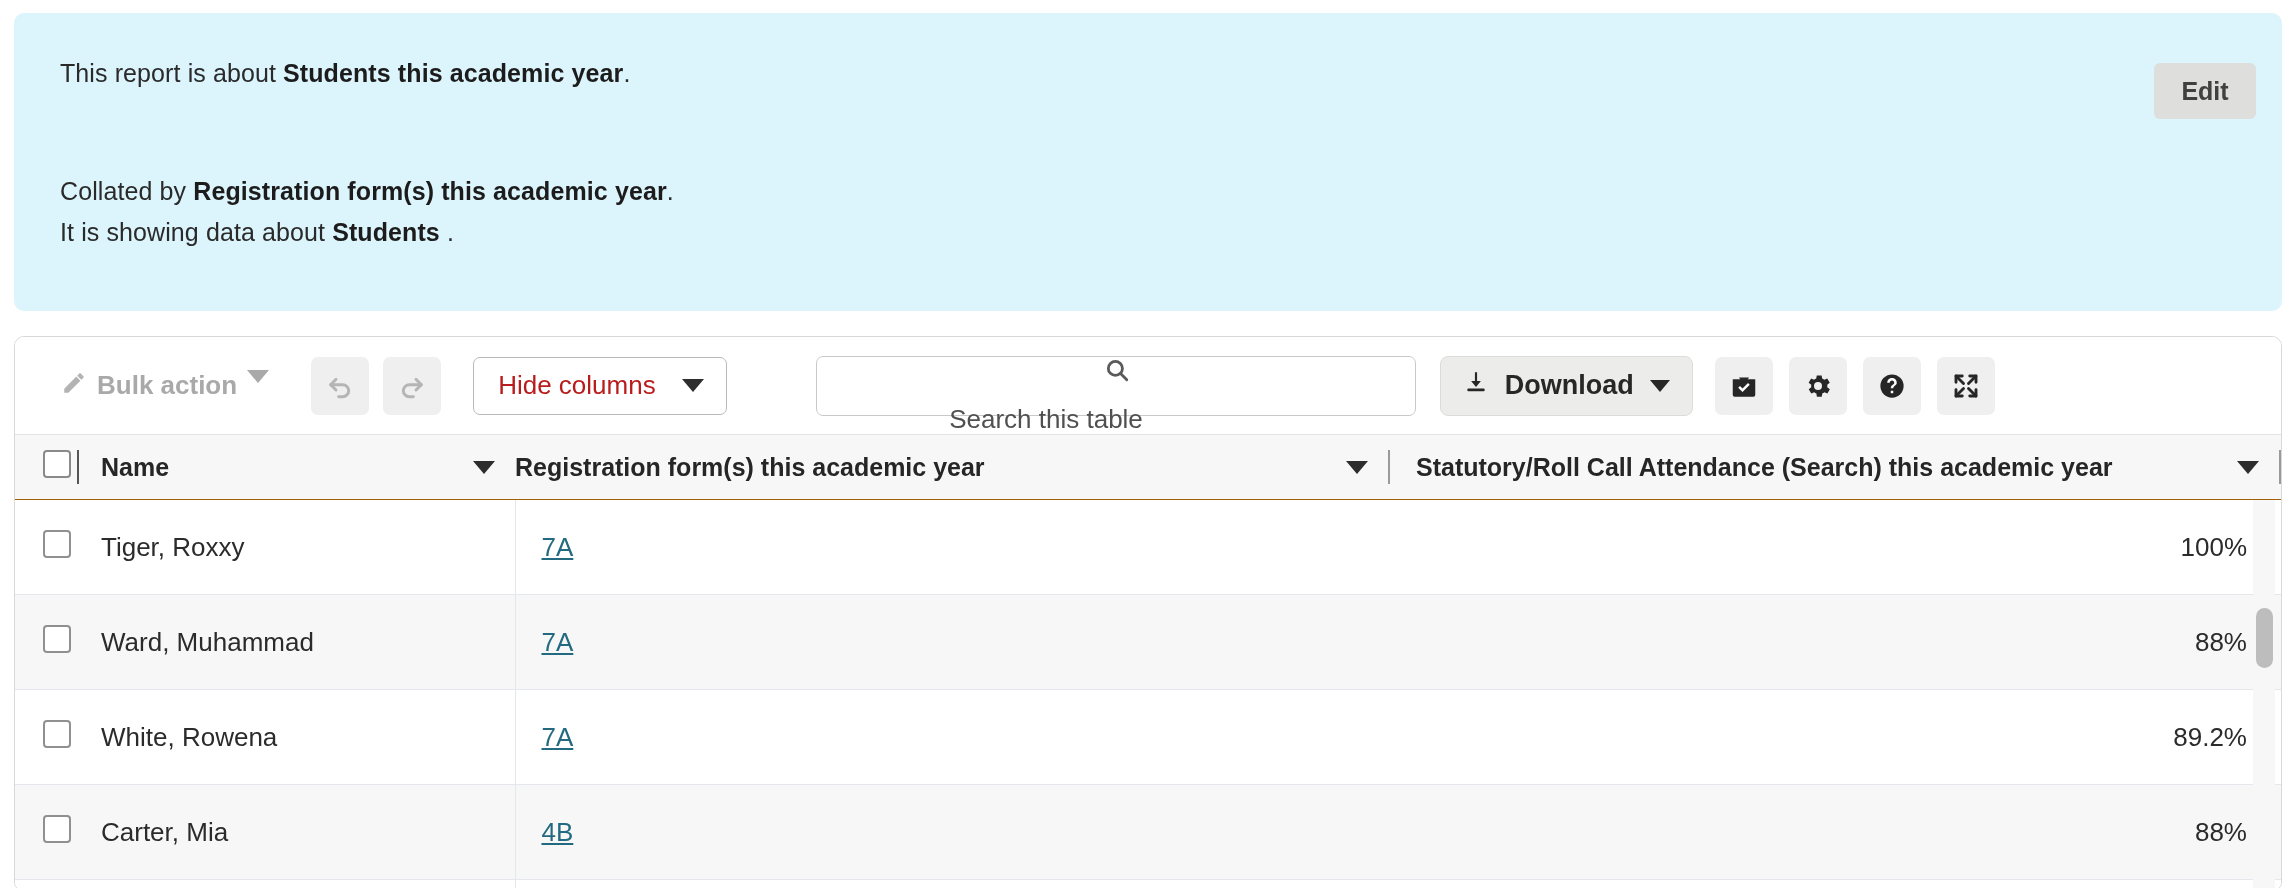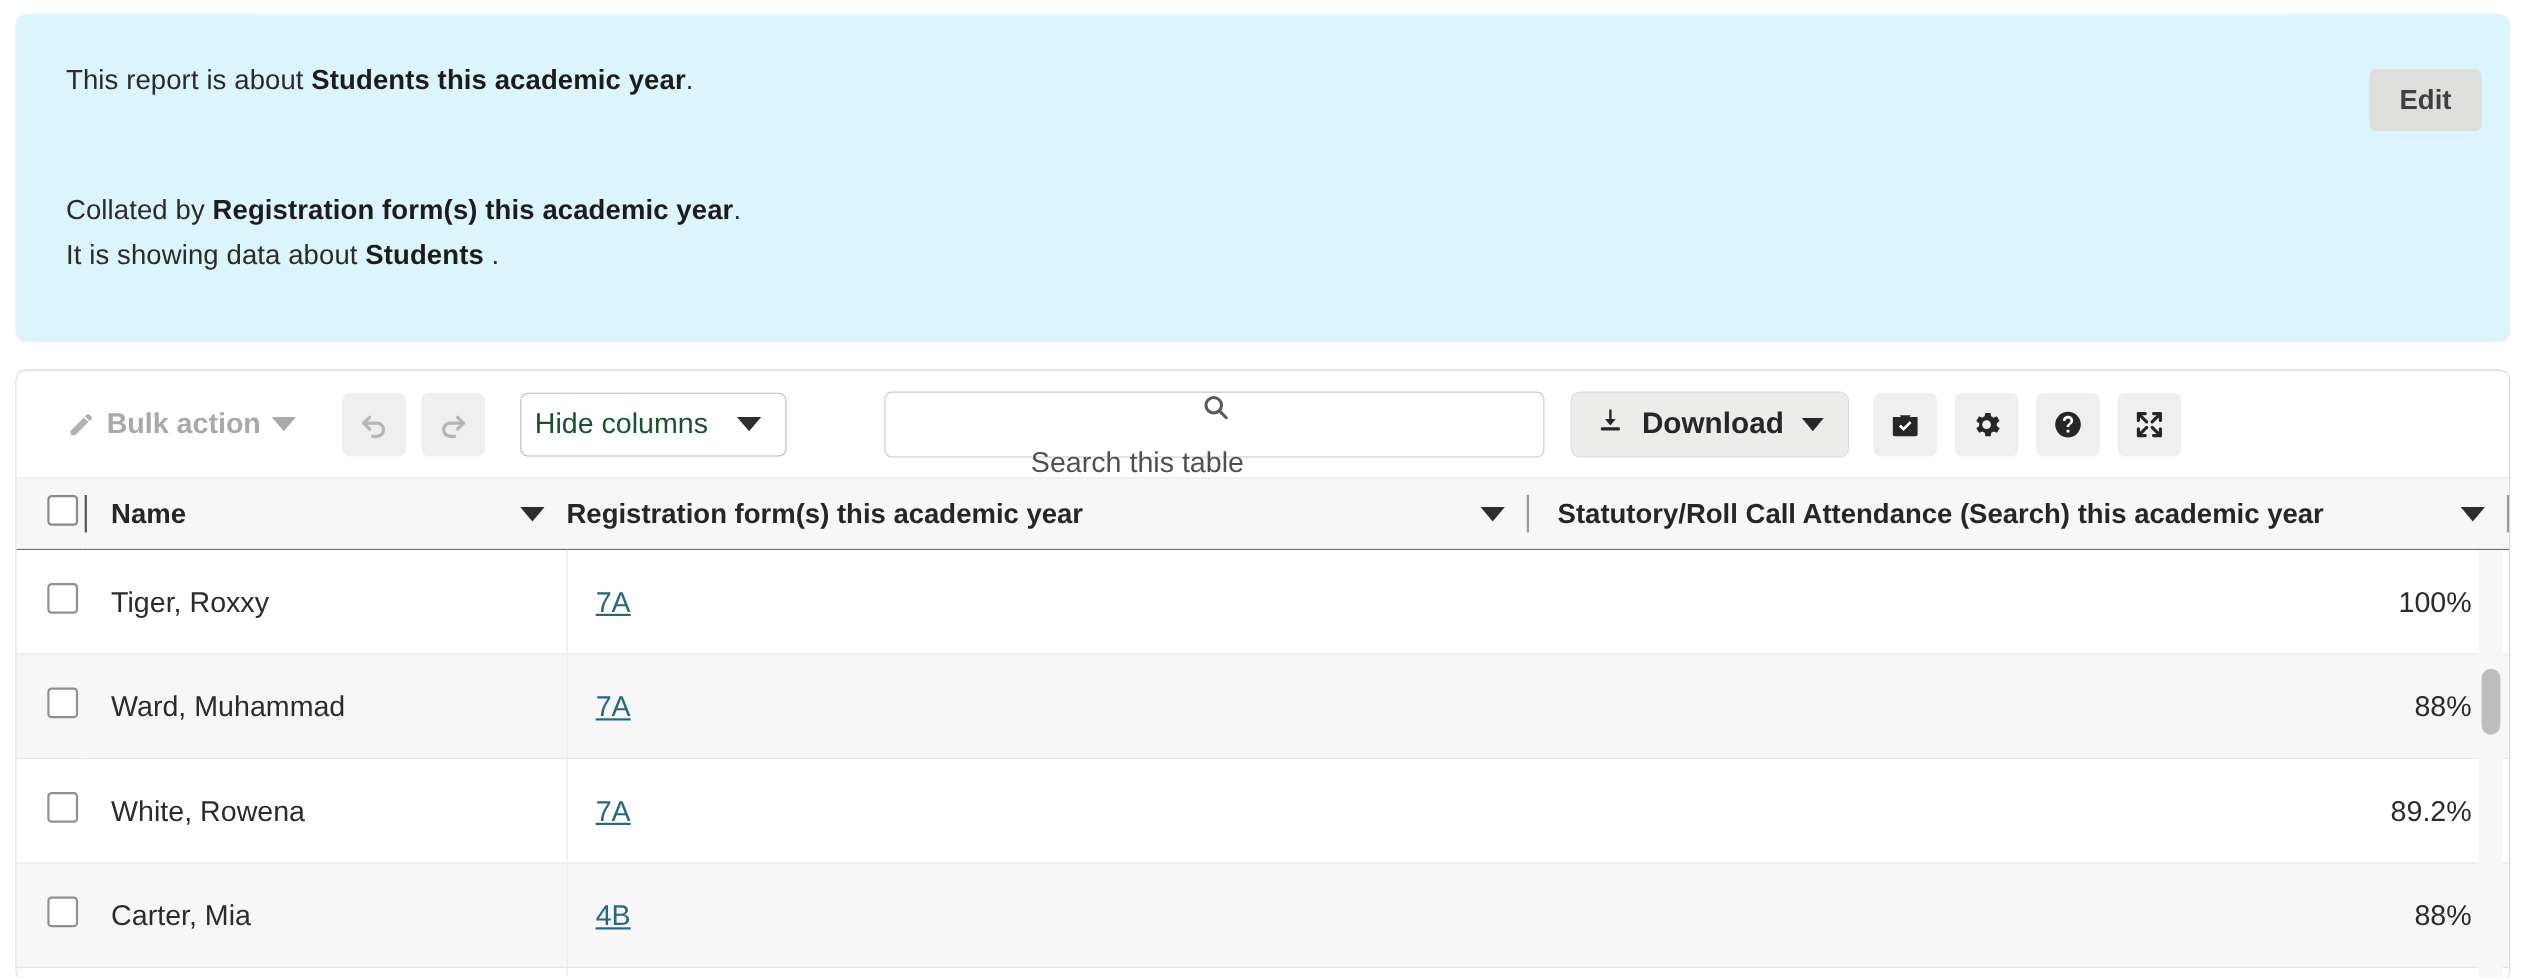--- a/index.html
+++ b/index.html
@@ -57,21 +57,21 @@
 
   
   .toolbar {
     position: relative;
     height: 97px;
     display: flex; align-items: center;
     padding: 0 26px 0 46px;
     background: #fff;
   }
   .bulk-action {
-    display:flex; align-items:center; gap:10px;
+    display:flex; align-items:flex-start; gap:10px;
     color:#a9a9a9; font-size:26px; font-weight:700;
     cursor: default;
     margin-right: 42px;
     white-space: nowrap;
   }
   .pencil-icon { display:inline-flex; width:26px; height:26px; }
   .caret { width:0; height:0; border-left:11px solid transparent;
            border-right:11px solid transparent; border-top:13px solid currentColor;
            display:inline-block; }
   .caret-sm { border-left-width:10px; border-right-width:10px; border-top-width:12px; }
@@ -88,22 +88,22 @@
 
   .hide-columns {
     margin-left: 18px;
     height: 58px;
     min-width: 235px;
     background:#fff;
     border: 1px solid #b9b9b9;
     border-radius: 7px;
     display:flex; align-items:center; justify-content:space-between;
     gap: 26px;
-    padding: 0 22px 0 12px;
-    font-size: 26px; color:#14532d;
+    padding: 0 22px 0 24px;
+    font-size: 26px; color:#b91c1c;
     cursor:pointer;
     white-space: nowrap;
   }
 
   .search-wrap {
     margin-left: 89px;
     width: 600px; height: 60px;
     border: 1px solid #c9c9c9;
     border-radius: 7px;
     background: #fff;

